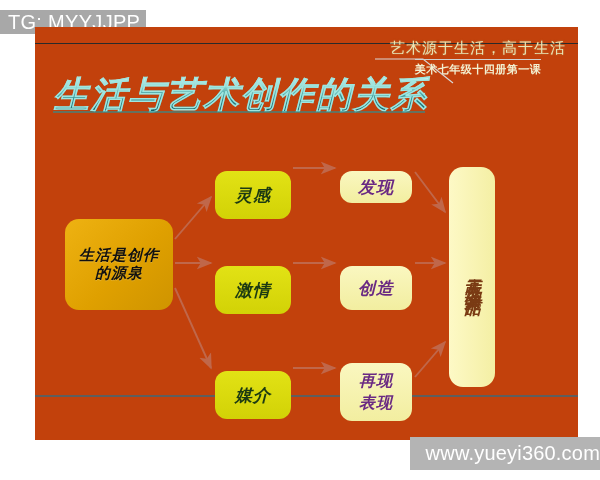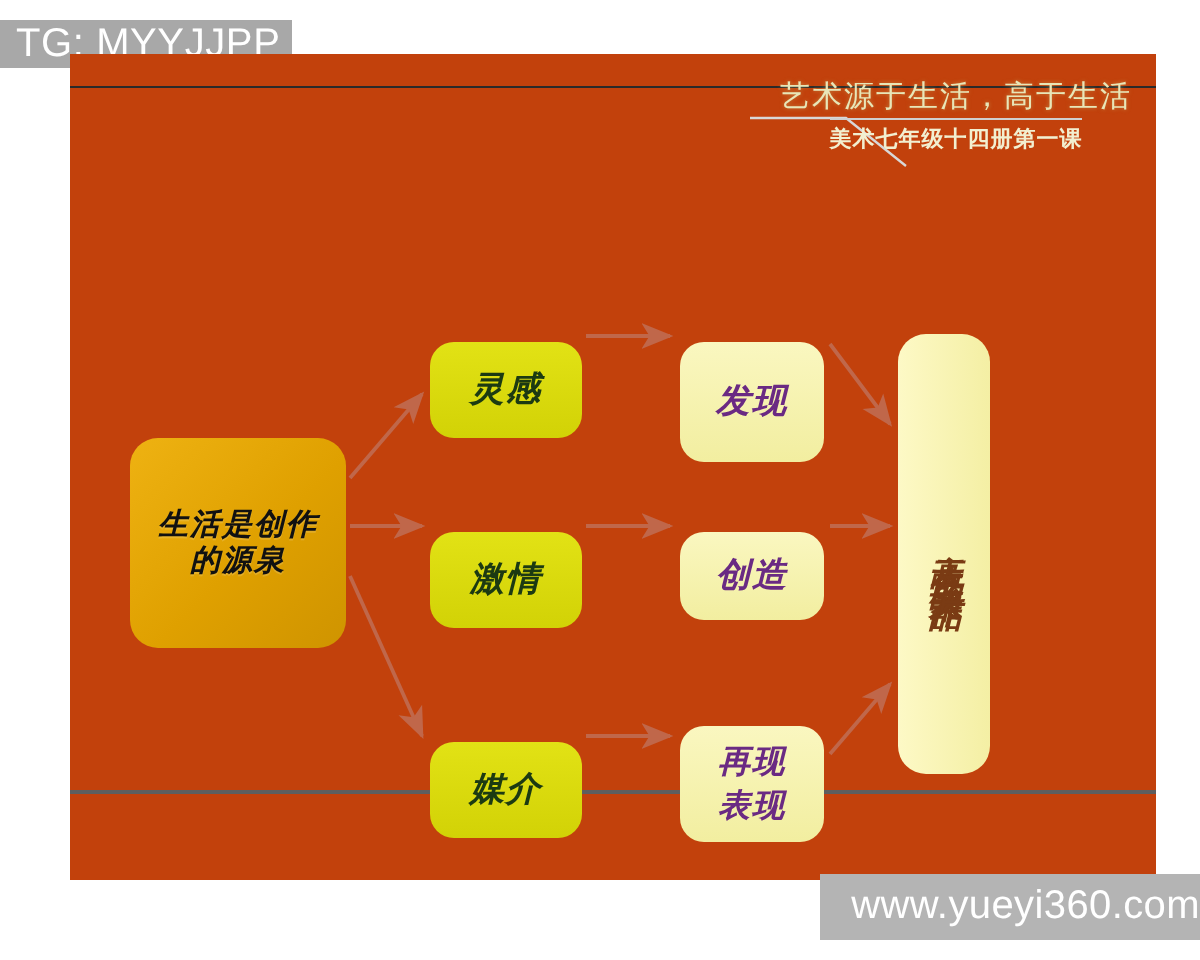--- a/index.html
+++ b/index.html
@@ -120,21 +120,21 @@
     line-height: 1.18;
     letter-spacing: 1px;
     font-style: italic;
   }
 
   
   #node-source {
     left: 30px;
     top: 192px;
     width: 108px;
-    height: 105px;
+    height: 91px;
     background: #e6a708;
     background: linear-gradient(135deg, #eeb212 0%, #dfa000 55%, #cf9400 100%);
     border-radius: 14px;
     color: #111111;
     font-size: 15px;
     padding: 0 8px;
   }
   #node-source .lbl {
     text-shadow: 0 1px 0 rgba(255,255,255,0.15);
   }
@@ -155,21 +155,21 @@
 
   
   .node-right {
     width: 72px;
     left: 305px;
     background: #f7f3ab;
     background: linear-gradient(180deg, #faf7c0 0%, #f2eea0 100%);
     color: #6a2a83;
     font-size: 17px;
   }
-  #node-discover { top: 144px; height: 60px; }
+  #node-discover { top: 144px; height: 32px; }
   #node-create   { top: 239px; height: 44px; }
   #node-represent{ top: 336px; height: 58px; font-size: 16px; }
   #node-represent .lbl { display: block; }
   #node-represent .lbl + .lbl { margin-top: 3px; }
 
   
   #node-artwork {
     left: 414px;
     top: 140px;
     width: 46px;
@@ -224,20 +224,34 @@
 
   <svg id="header-lead" viewBox="0 0 80 30">
     <path d="M0,4 L48,4 L78,28" stroke="#d8d8d8" stroke-width="1.2" fill="none"></path>
   </svg>
 
   <div id="header-block">
     <div id="header-line1">艺术源于生活，高于生活</div>
     <div id="header-line2">美术七年级十四册第一课</div>
   </div>
 
+  <div id="main-title">
+    <svg width="390" height="48" viewBox="0 0 390 48">
+      <defs>
+        <linearGradient id="titleGrad" x1="0" y1="0" x2="0" y2="1">
+          <stop offset="0%" stop-color="#e8fbf8"></stop>
+          <stop offset="30%" stop-color="#8fd8d4"></stop>
+          <stop offset="58%" stop-color="#2f8f90"></stop>
+          <stop offset="100%" stop-color="#0d4f55"></stop>
+        </linearGradient>
+      </defs>
+      <text id="title-text" x="4" y="37" font-size="36" font-family="'DejaVu Sans','Liberation Sans',sans-serif" font-weight="bold" font-style="italic" letter-spacing="1.5" fill="url(#titleGrad)" stroke="#9fe6e0" stroke-width="0.4">生活与艺术创作的关系</text>
+      <line x1="4" y1="42" x2="376" y2="42" stroke="#2f8f90" stroke-width="1.4" opacity="0.85"></line>
+    </svg>
+  </div>
 
   <svg id="arrows" viewBox="0 0 543 413">
     <defs>
       <marker id="ah" markerWidth="9" markerHeight="9" refX="7.5" refY="4" orient="auto">
         <path d="M0,0.6 L8.4,4 L0,7.4 L2.1,4 Z" fill="#c0674a"></path>
       </marker>
     </defs>
     <g stroke="#c0674a" stroke-width="1.9" fill="none" marker-end="url(#ah)">
 
       <path d="M140,212 L176,170"></path>

